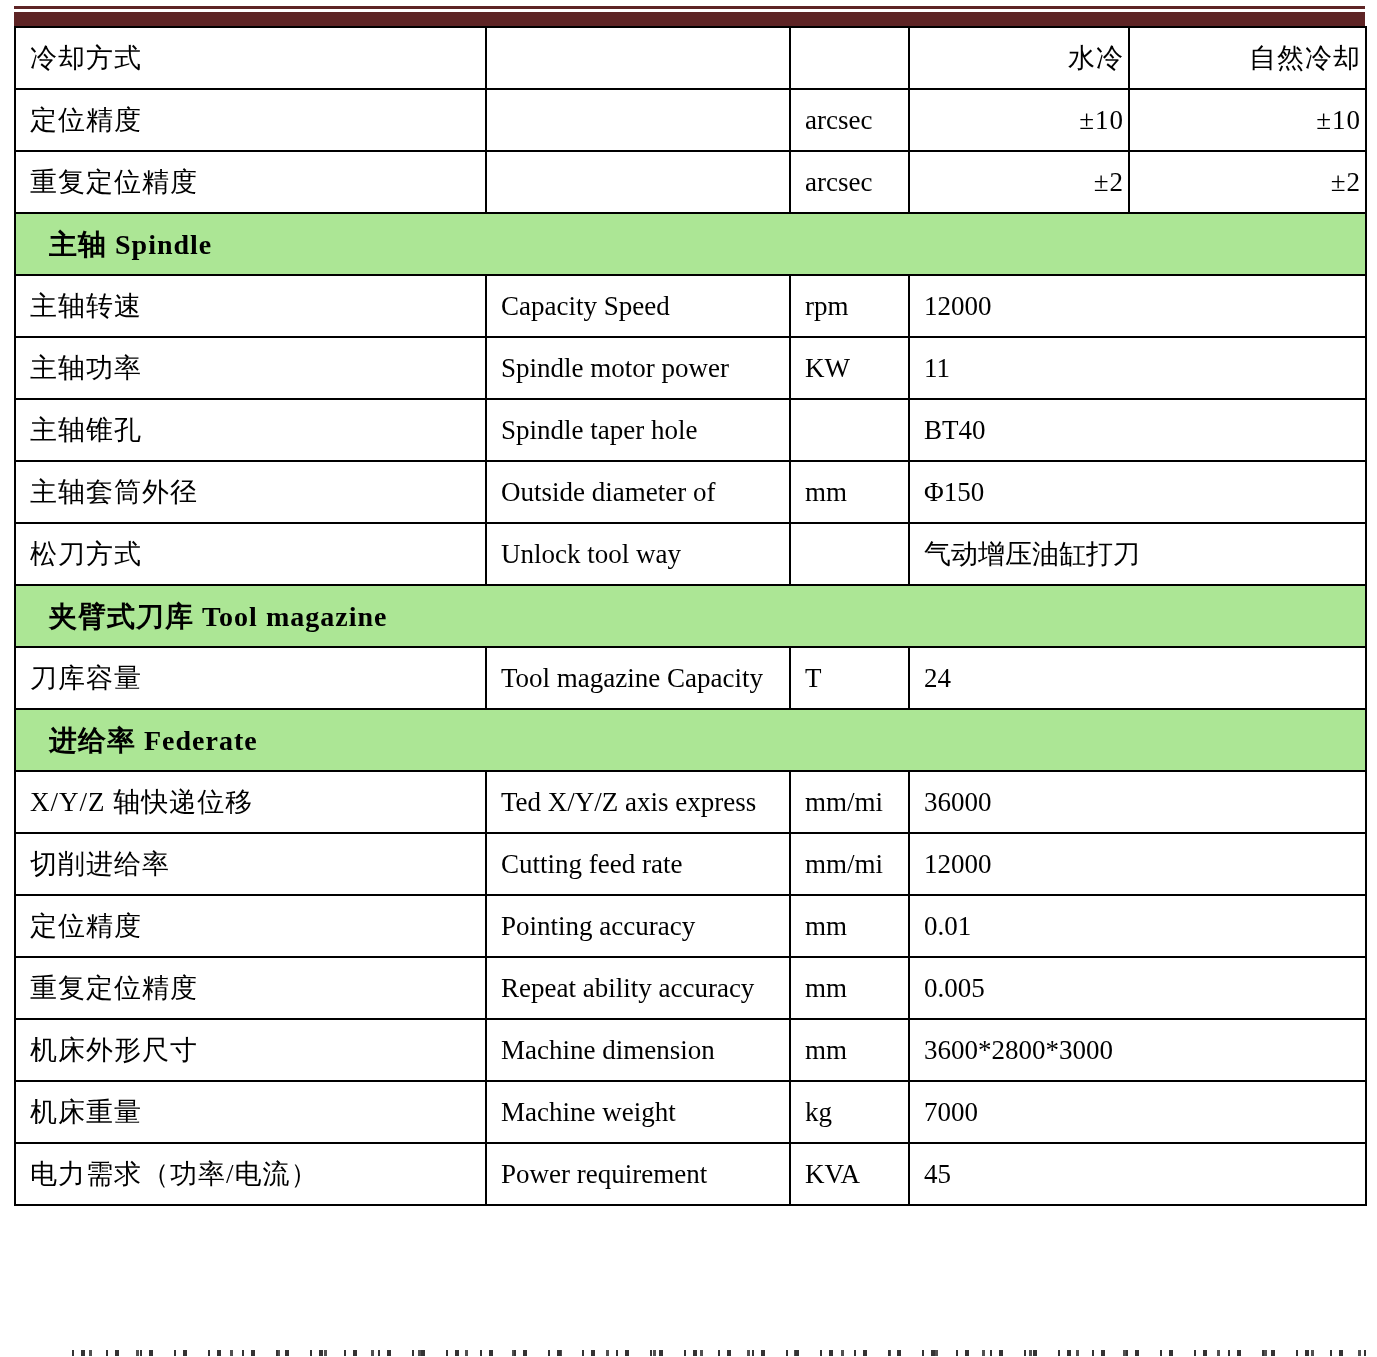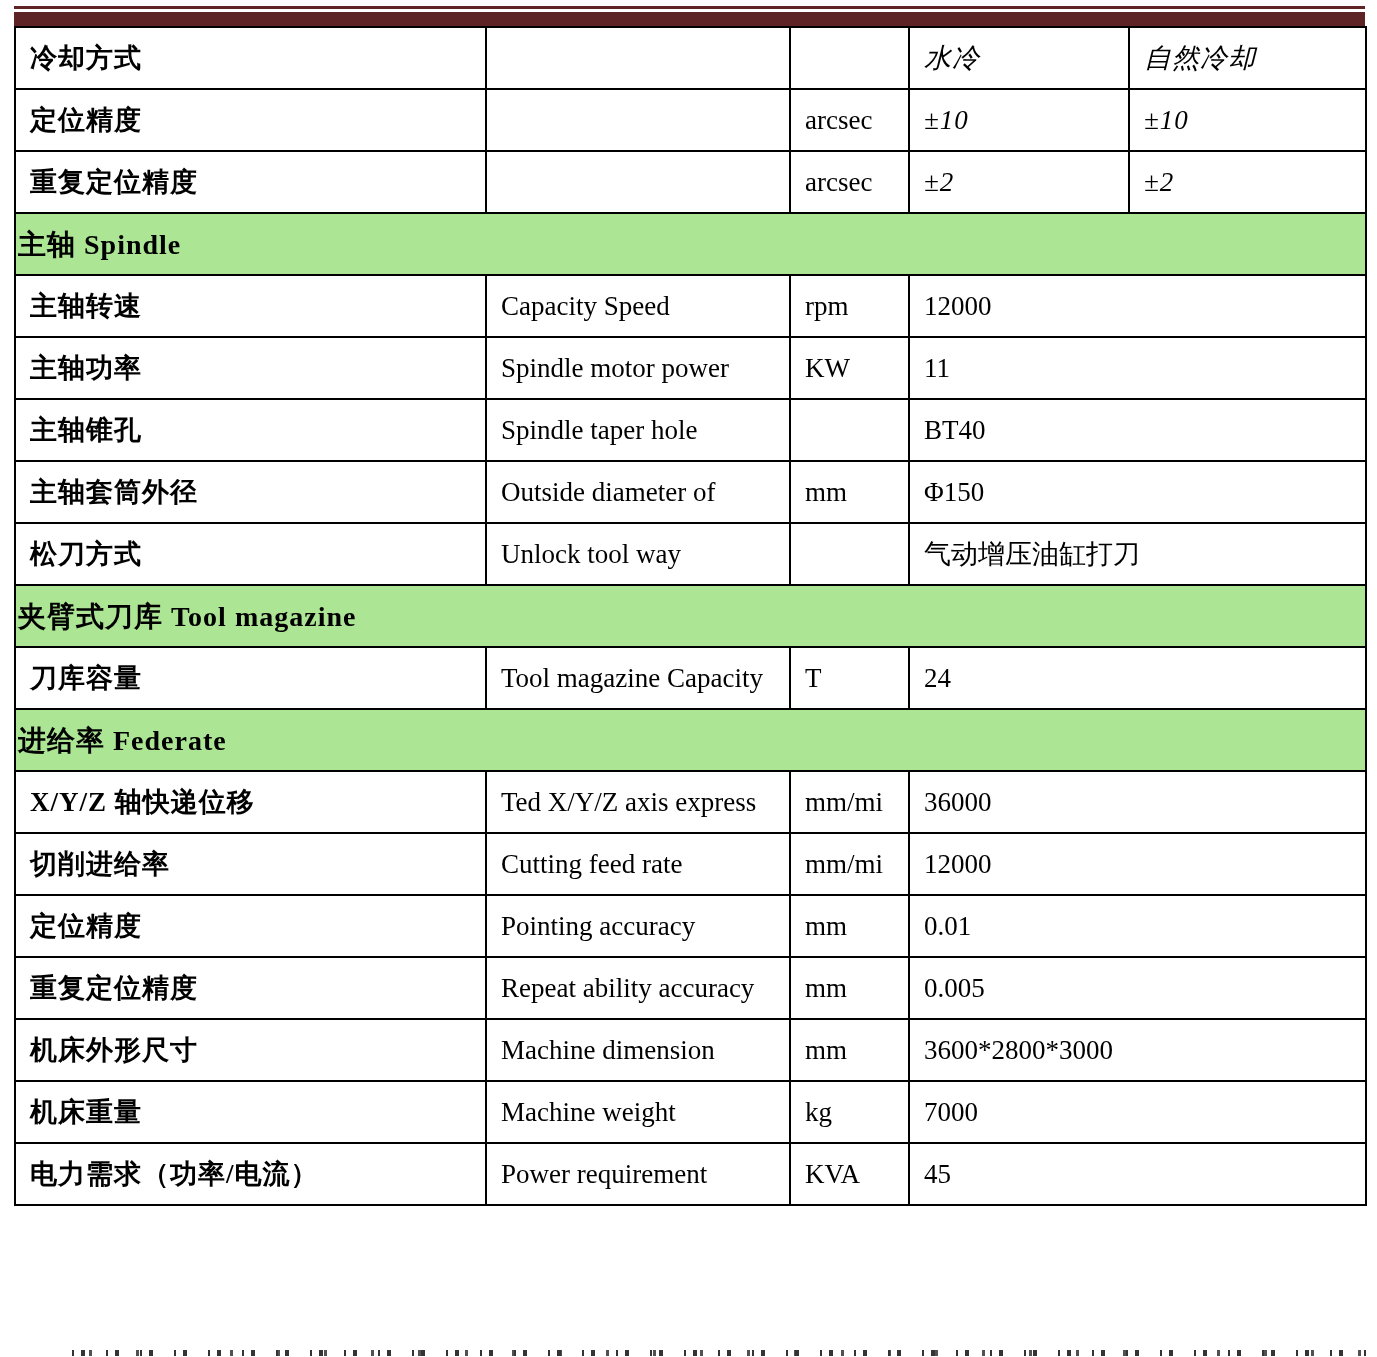--- a/index.html
+++ b/index.html
@@ -11,27 +11,27 @@
   .bar-thick{position:absolute;left:14px;top:12px;width:1351px;height:14px;background:var(--rule-maroon,#5e2425);}
   table.spec{
     position:absolute;left:14px;top:26px;width:1351px;
     border-collapse:collapse;table-layout:fixed;
   }
   table.spec td{
     border:2px solid #000;height:58px;vertical-align:middle;
     font-size:27px;line-height:1.15;padding:2px 4px 0 14px;
     overflow:hidden;white-space:nowrap;
   }
-  td.c1{padding-left:18px;letter-spacing:1px;font-weight:bold;}
+  td.c1{padding-left:18px;letter-spacing:1px;}
   td.c3{padding-left:12px;border-radius:19px;}
   td.c4{padding-left:16px;margin-top:26px;}
-  td.center{text-align:left;padding:2px 0 0 0;letter-spacing:1px;font-style:italic;}
+  td.center{text-align:right;padding:2px 0 0 0;letter-spacing:1px;}
   tr.section td{
     background:var(--section-green,#ace695);
-    font-weight:bold;font-size:28px;padding-left:2px;letter-spacing:1px;
+    font-weight:bold;font-size:28px;padding-left:33px;letter-spacing:1px;
   }
   .clipped-line{
     position:absolute;left:72px;top:1350px;width:1300px;height:6px;opacity:.85;
     background-image:
       repeating-linear-gradient(90deg,#111 0 2px,transparent 2px 9px,#111 9px 13px,transparent 13px 34px),
       repeating-linear-gradient(90deg,transparent 0 17px,#333 17px 20px,transparent 20px 47px);
   }
 </style>
 </head>
 <body>

